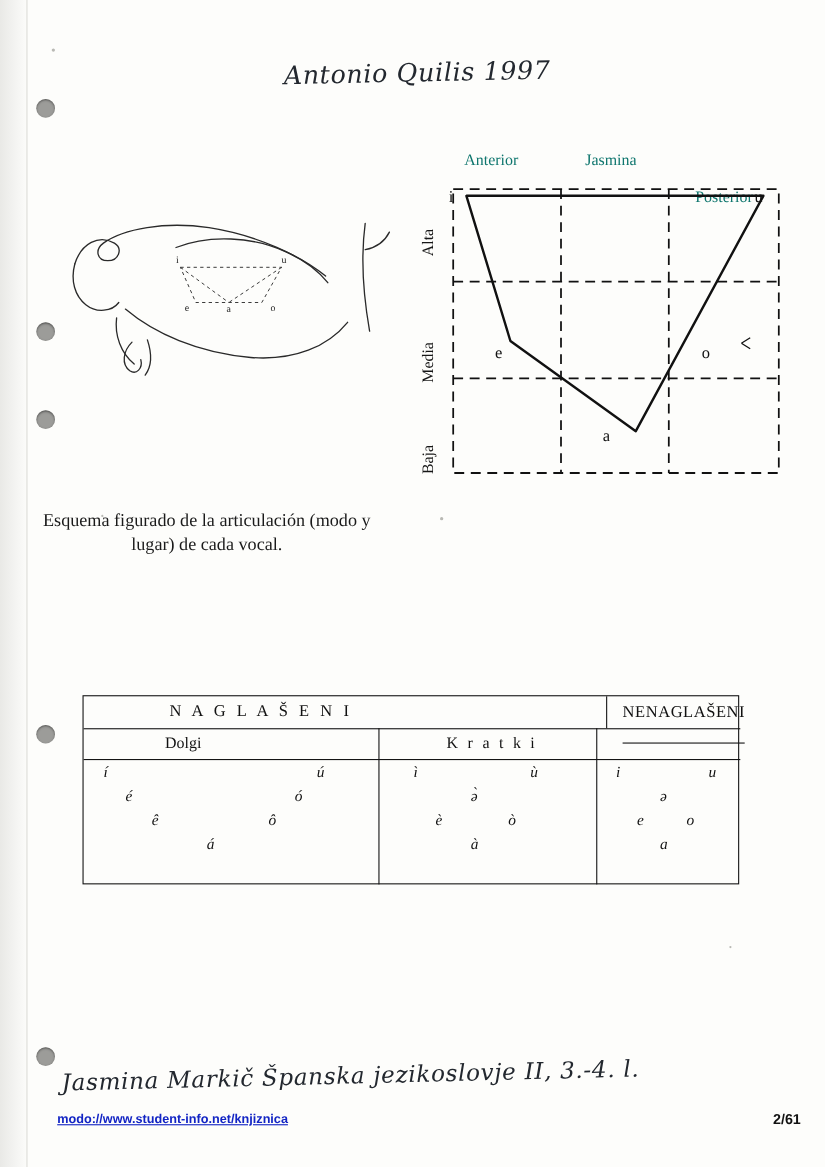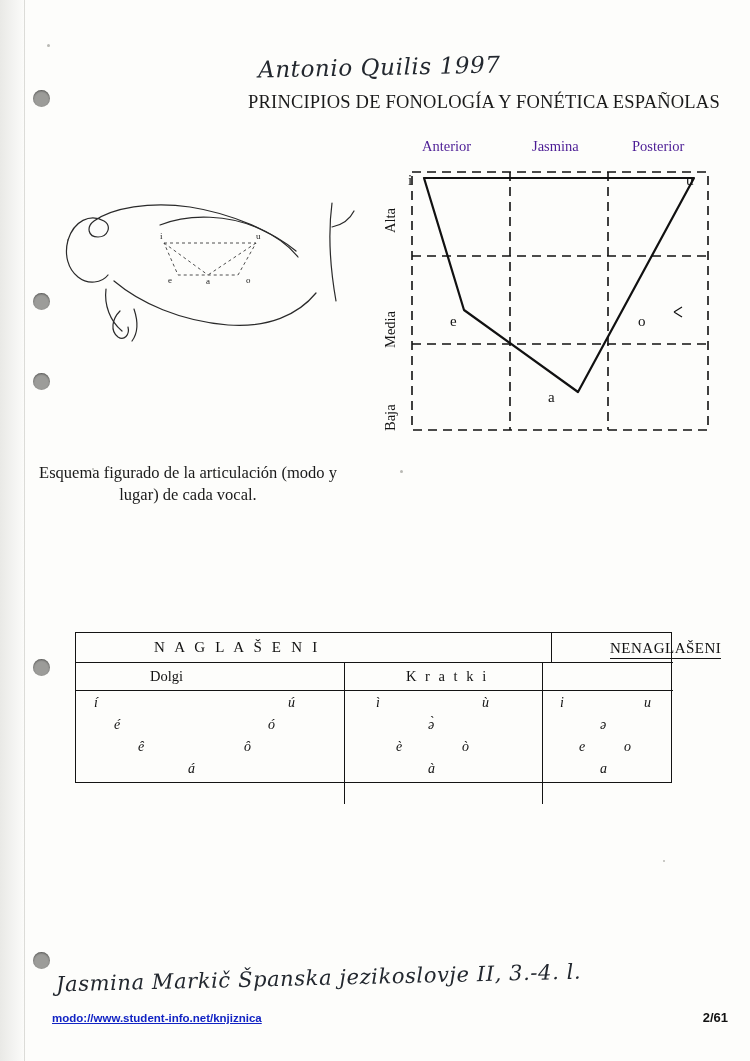--- a/index.html
+++ b/index.html
@@ -85,21 +85,21 @@
   
   .tri-wrap {
     position: absolute;
     left: 380px; top: 138px;
     width: 345px; height: 310px;
   }
   .tri-col-label {
     position: absolute;
     top: 0;
     font-size: 14.5px;
-    color: #4c1d95;
+    color: #0f766e;
   }
   .tri-row-label {
     position: absolute;
     left: 2px;
     font-size: 14.5px;
     color: #161616;
     transform: rotate(-90deg);
     transform-origin: left top;
     white-space: nowrap;
   }
@@ -119,21 +119,21 @@
     line-height: 1.32;
     color: #1a1a1a;
   }
   .caption-left { left: 38px; top: 462px; width: 300px; }
   .caption-right { left: 400px; top: 470px; width: 300px; }
 
   
   .tbl {
     position: absolute;
     left: 75px; top: 632px;
-    width: 597px; height: 151px;
+    width: 597px; height: 172px;
     border: 1px solid #141414;
     box-sizing: border-box;
     background: transparent;
   }
   .tbl-inner-line {
     position: absolute;
     background: #141414;
   }
   .tbl-h-top { left: 0; top: 29px; width: 597px; height: 1px; }
   .tbl-h-second { left: 0; top: 57px; width: 597px; height: 1px; }
@@ -208,21 +208,20 @@
   <div class="punch-hole hole-4"></div>
   <div class="punch-hole hole-5"></div>
 
   <div class="speck" style="left:47px;top:44px;width:3px;height:3px;"></div>
   <div class="speck" style="left:92px;top:468px;width:2px;height:2px;"></div>
   <div class="speck" style="left:400px;top:470px;width:3px;height:3px;"></div>
   <div class="speck" style="left:663px;top:860px;width:2px;height:2px;"></div>
 
   <div class="handwritten hw-author">Antonio Quilis 1997</div>
 
-  <div class="title-main">PRINCIPIOS DE FONOLOGÍA Y FONÉTICA ESPAÑOLAS</div>
 
   <div class="sketch">
     <svg width="300" height="180" viewBox="0 0 300 180">
       <g fill="none" stroke="#2a2a2a" stroke-width="1.2" stroke-linecap="round">
 
         <path d="M8 55 C14 36, 30 28, 44 36 C52 41, 48 52, 38 52 C28 52, 26 42, 34 36
                  C52 23, 90 16, 130 22 C175 29, 214 48, 236 66"></path>
         <path d="M100 40 C130 28, 170 30, 200 44 C218 52, 230 62, 238 72"></path>
 
         <path d="M272 18 C268 48, 270 82, 276 116"></path>
@@ -246,21 +245,21 @@
       <text x="108" y="98" font-family="Liberation Serif, serif" font-size="9" fill="#1a1a1a">e</text>
       <text x="146" y="99" font-family="Liberation Serif, serif" font-size="9" fill="#1a1a1a">a</text>
       <text x="186" y="98" font-family="Liberation Serif, serif" font-size="9" fill="#1a1a1a">o</text>
     </svg>
   </div>
 
   <div class="tri-wrap">
 
     <div class="tri-col-label" style="left:42px;">Anterior</div>
     <div class="tri-col-label" style="left:152px;">Jasmina</div>
-    <div class="tri-col-label" style="left:252px;">Posterior</div>
+    <div class="tri-col-label" style="left:252px;margin-top:34px;">Posterior</div>
 
     <div class="tri-row-label" style="top:95px;">Alta</div>
     <div class="tri-row-label" style="top:210px;">Media</div>
     <div class="tri-row-label" style="top:293px;">Baja</div>
 
     <svg class="tri-svg" width="320" height="275" viewBox="0 0 320 275">
 
       <g stroke="#111" fill="none" stroke-width="1.6" stroke-dasharray="9,6">
         <rect x="10" y="8" width="296" height="258"></rect>
         <line x1="108" y1="8" x2="108" y2="266"></line>
@@ -286,21 +285,21 @@
   <div class="caption caption-left">Esquema figurado de la articulación (modo y lugar) de cada vocal.</div>
 
   <div class="tbl">
     <div class="tbl-inner-line tbl-h-top"></div>
     <div class="tbl-inner-line tbl-h-second"></div>
     <div class="tbl-inner-line tbl-v-right-head"></div>
     <div class="tbl-inner-line tbl-v-a"></div>
     <div class="tbl-inner-line tbl-v-b"></div>
 
     <div class="tbl-head-text" style="left:78px; top:6px;">N A G L A Š E N I</div>
-    <div class="tbl-head-text" style="left:490px; top:7px; letter-spacing:.5px; border-bottom:1px solid #141414; padding-bottom:1px;margin-left:44px;">NENAGLAŠENI</div>
+    <div class="tbl-head-text" style="left:490px; top:7px; letter-spacing:.5px; border-bottom:1px solid #141414; padding-bottom:18px;">NENAGLAŠENI</div>
 
     <div class="tbl-sub-text" style="left:58px; top:35px;margin-left:16px;">Dolgi</div>
     <div class="tbl-sub-text" style="left:330px; top:35px; letter-spacing:2.5px;">K r a t k i</div>
 
     <div class="cell-v it" style="left:18px; top:62px;">í</div>
     <div class="cell-v it" style="left:212px; top:62px;">ú</div>
     <div class="cell-v it" style="left:38px; top:84px;">é</div>
     <div class="cell-v it" style="left:192px; top:84px;">ó</div>
     <div class="cell-v it" style="left:62px; top:106px;">ê</div>
     <div class="cell-v it" style="left:168px; top:106px;">ô</div>

